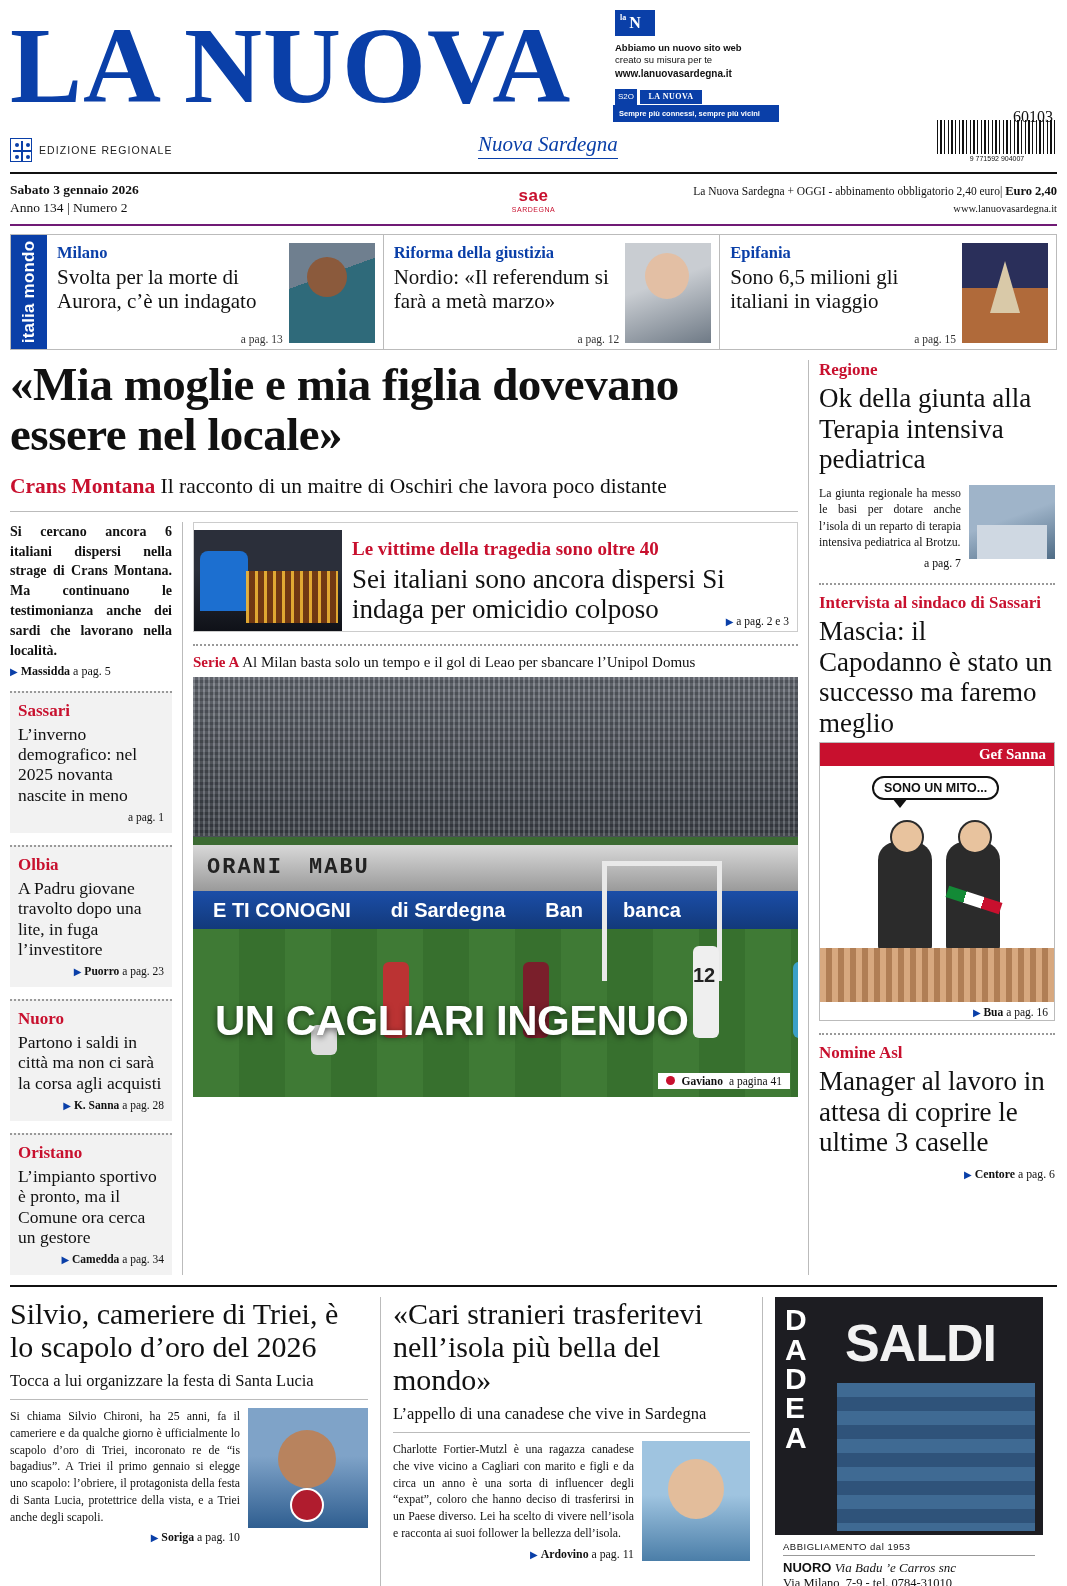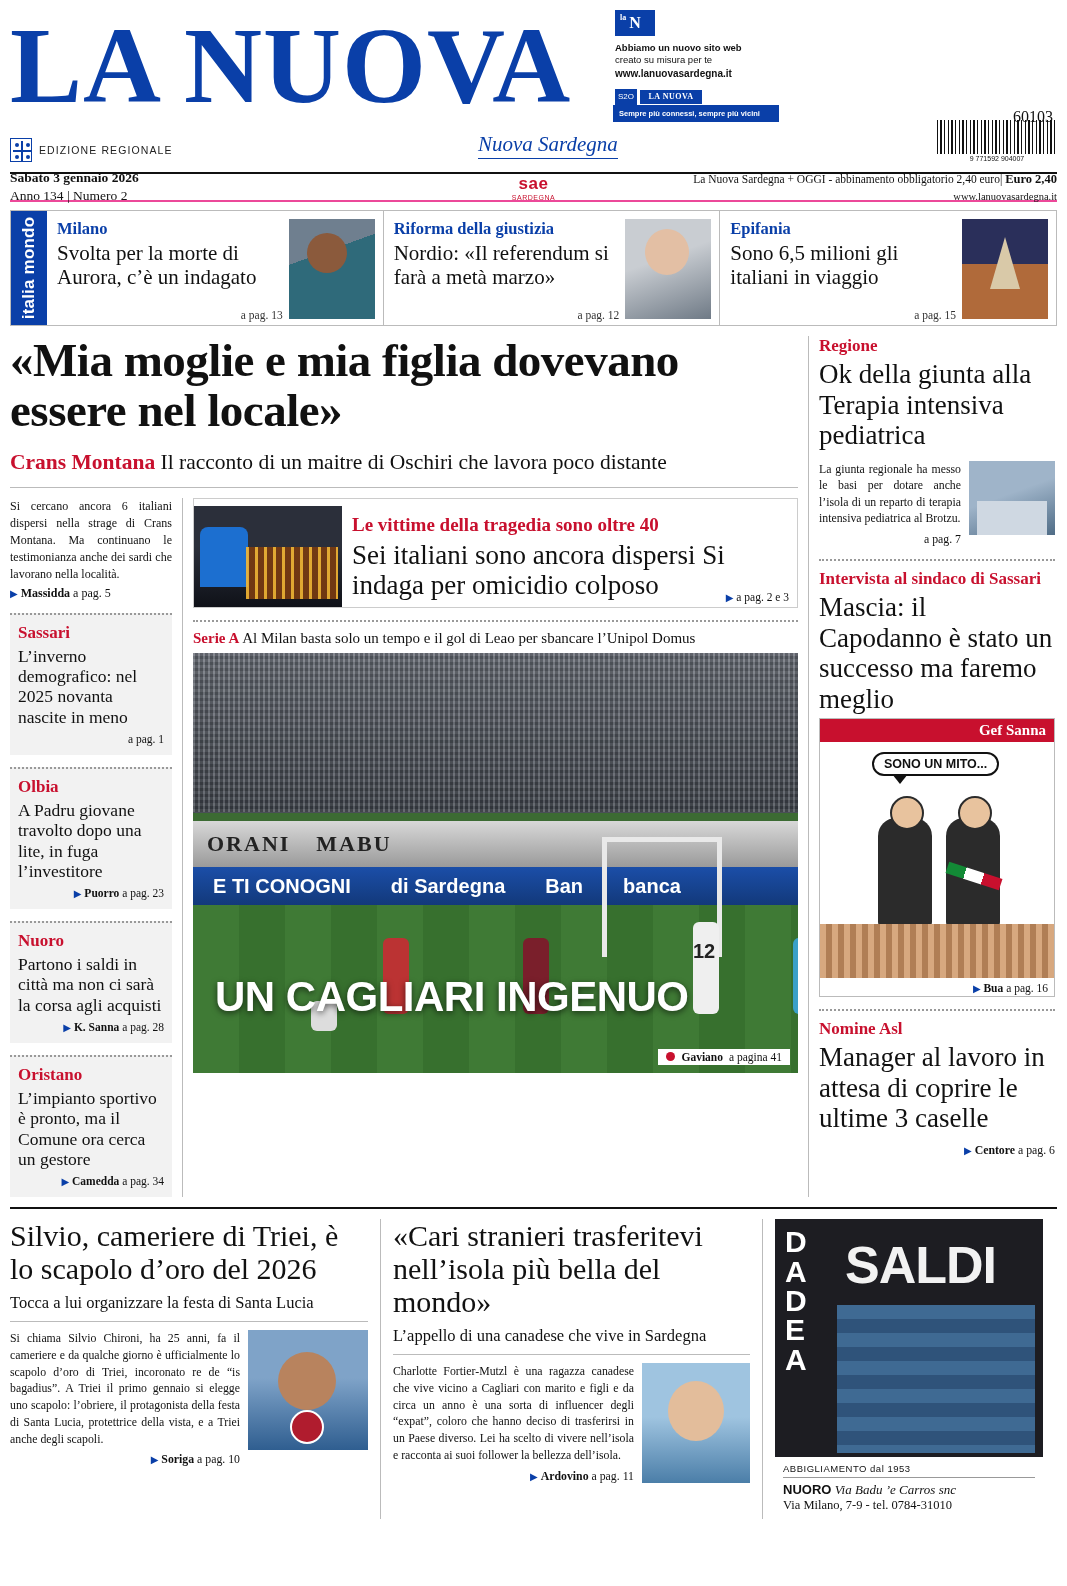--- a/index.html
+++ b/index.html
@@ -104,22 +104,22 @@
   
   .barcode { position: absolute; right: 10px; top: 120px; width: 120px; text-align: center; }
   .barcode .bars { height: 34px; width: 118px;
     background: repeating-linear-gradient(90deg,#111 0 1px,#fff 1px 3px,#111 3px 5px,#fff 5px 7px,#111 7px 8px,#fff 8px 11px);
   }
   .barcode .num { font-size: 7px; font-family: "Liberation Sans", sans-serif; margin-top: 1px; }
 
   
   .rule-thick { border-top: 2px solid #111; margin: 0 10px; }
   .infobar {
-    margin: 0 10px; height: 28px; display: flex; align-items: center;
-    border-bottom: 2px solid #ec4899; position: relative;
+    margin: 0 10px; height: 52px; display: flex; align-items: center;
+    border-bottom: 2px solid #701a75; position: relative;
   }
   .infobar-left { font-size: 13.5px; line-height: 1.35; font-family:"Liberation Serif",serif;}
   .infobar-left .d1 { font-weight: bold; }
   .sae {
     position: absolute; left: 50%; transform: translateX(-50%);
     text-align: center; font-family: "Liberation Sans", sans-serif;
   }
   .sae .s1 { color: #c8102e; font-weight: bold; font-size: 17px; letter-spacing: .5px; }
   .sae .s2 { color: #c8102e; font-size: 7px; letter-spacing: .5px; }
   .infobar-right { position: absolute; right: 0; text-align: right; font-size: 11.5px; line-height: 1.5; }
@@ -166,21 +166,21 @@
   .lead-sub { margin-top: 14px; font-size: 21.5px; border-bottom: 1px solid #bbb; padding-bottom: 12px;}
   .lead-sub .kick { color: #c8102e; font-weight: bold; }
 
   .lead-row { display: flex; margin-top: 10px; }
   .lead-col1 { width: 172px; padding-right: 10px; }
   .lead-col2 { flex: 1; border-left: 1px solid #bbb; padding-left: 10px; }
 
   .dotted-top {
     border-top: 2px dotted #999; padding-top: 7px;
   }
-  .brief { font-size: 12px; line-height: 1.42; text-align: justify; }
+  .brief { font-size: 14px; line-height: 1.42; text-align: justify; font-weight: bold; }
   .byline { font-size: 12px; margin-top: 3px; }
   .byline b { font-weight: bold; }
   .arrow { color: #0a3fa8; font-size: 10px; }
 
   .sidebox { margin-top: 12px; border-top: 2px dotted #999; padding-top: 8px; background: #f2f2f2; padding: 8px 8px 10px 8px; }
   .sidebox .sb-kick { color: #c8102e; font-weight: bold; font-size: 17px; margin-bottom: 3px; }
   .sidebox .sb-head { font-size: 17.5px; line-height: 1.16; }
   .sidebox .sb-page { font-size: 11.5px; text-align: right; margin-top: 6px; }
 
   .photo-block { display: flex; border: 1px solid #ccc; }
@@ -206,21 +206,21 @@
   .crowd {
     position: absolute; left: 0; right: 0; top: 0; height: 38%;
     background:
       repeating-linear-gradient(90deg, rgba(255,255,255,.13) 0 2px, rgba(0,0,0,.18) 2px 5px),
       repeating-linear-gradient(0deg, rgba(255,255,255,.07) 0 3px, rgba(0,0,0,.1) 3px 6px),
       linear-gradient(180deg,#6a6f78,#42474f);
   }
   .adboard {
     position: absolute; left: 0; right: 0; top: 40%; height: 46px;
     background: linear-gradient(180deg,#d8d8d8,#9a9a9a);
-    color: #222; font-family: Liberation Serif, serif; font-weight: bold;
+    color: #222; font-family: Liberation Mono, monospace; font-weight: bold;
     font-size: 22px; letter-spacing: 2px; display:flex; align-items:center; gap: 26px; padding-left: 14px;
     overflow: hidden;
   }
   .adboard2 {
     position: absolute; left: 0; right: 0; top: calc(40% + 46px); height: 40px;
     background: linear-gradient(180deg,#1b4ea8,#123878);
     color: #fff; font-family: "Liberation Sans", sans-serif; font-weight: bold;
     font-size: 20px; display: flex; align-items: center; gap: 40px; padding-left: 20px; overflow:hidden;
   }
   .pitch {

